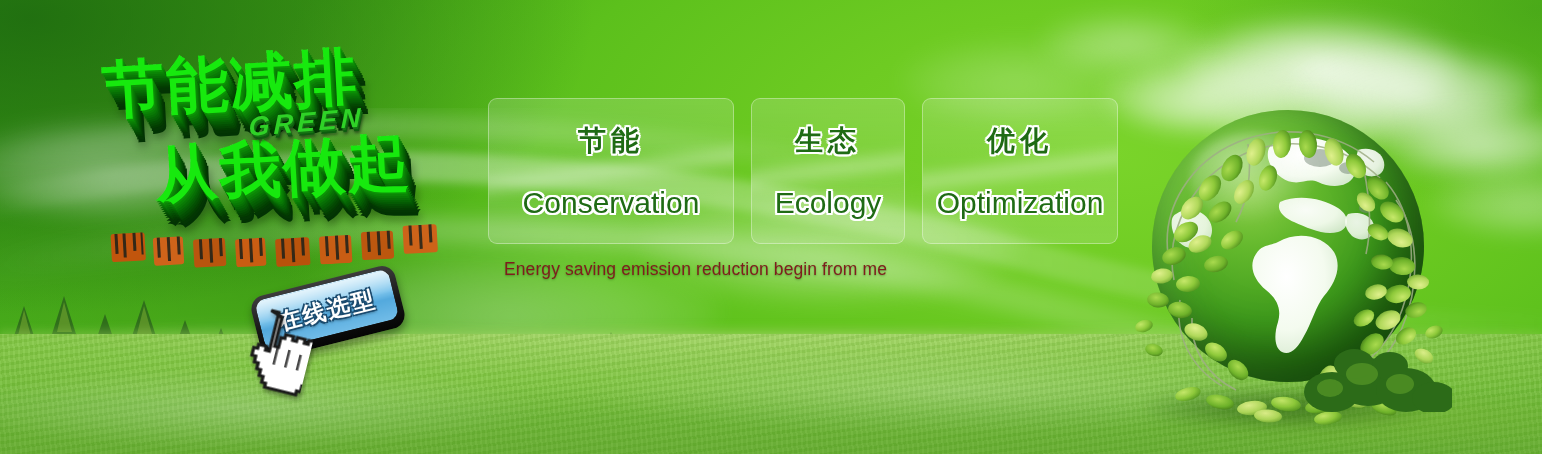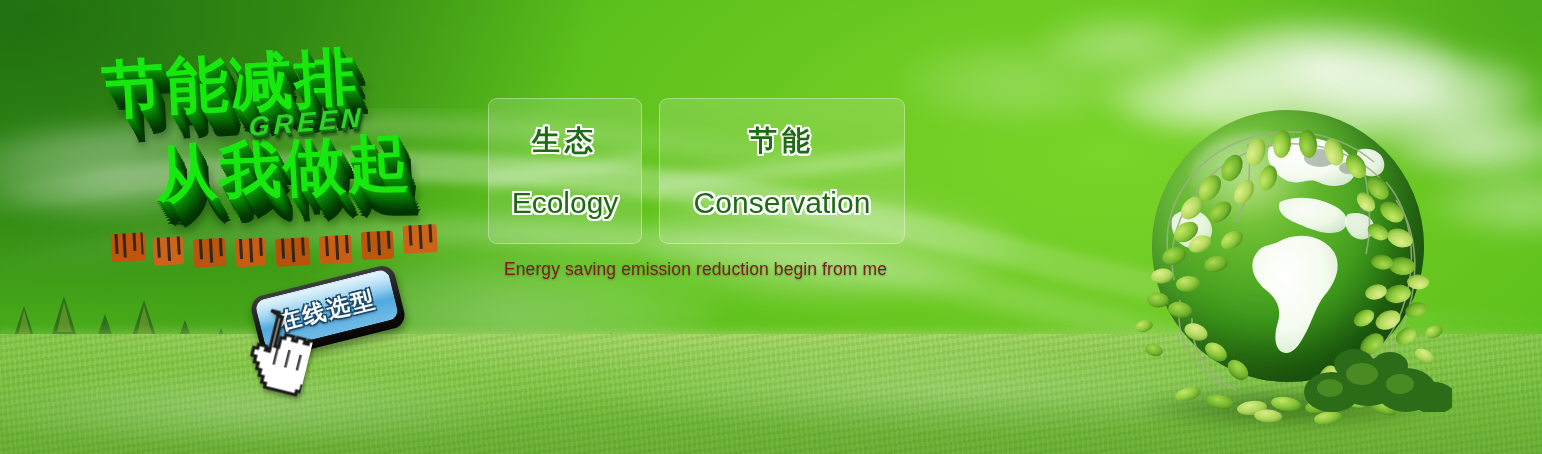--- a/index.html
+++ b/index.html
@@ -439,27 +439,31 @@
              h-4 v8 h-4 v6 h-4 v4 h-32 v-4 h-4 v-6 h-4 v-6 h-4 v-6 h-4 v-6 h-4 v-8 h4 v-4 h8
              v4 h4 v-36 h4 z" fill="#ffffff" stroke="#1b1b1b" stroke-width="3.2" stroke-linejoin="miter"></path>
     <g fill="#1b1b1b" opacity=".8">
       <rect x="40" y="40" width="2.6" height="18"></rect>
       <rect x="52" y="40" width="2.6" height="18"></rect>
       <rect x="64" y="42" width="2.6" height="16"></rect>
     </g>
   </svg>
 
   <div class="cards">
+    <div class="card c2">
+      <div class="card-cn">节能</div>
+      <div class="card-en">Conservation</div>
+    </div>
     <div class="card c1">
       <div class="card-cn">生态</div>
       <div class="card-en">Ecology</div>
     </div>
-    <div class="card c2">
-      <div class="card-cn">节能</div>
-      <div class="card-en">Conservation</div>
+    <div class="card c3">
+      <div class="card-cn">优化</div>
+      <div class="card-en">Optimization</div>
     </div>
   </div>
 
   <div class="tagline">Energy saving emission reduction begin from me</div>
 
   <div class="globe-wrap">
     <div class="globe-shadow"></div>
     <div class="globe">
       <svg viewBox="0 0 272 272" style="position:absolute;inset:0;width:100%;height:100%">
         <defs>

